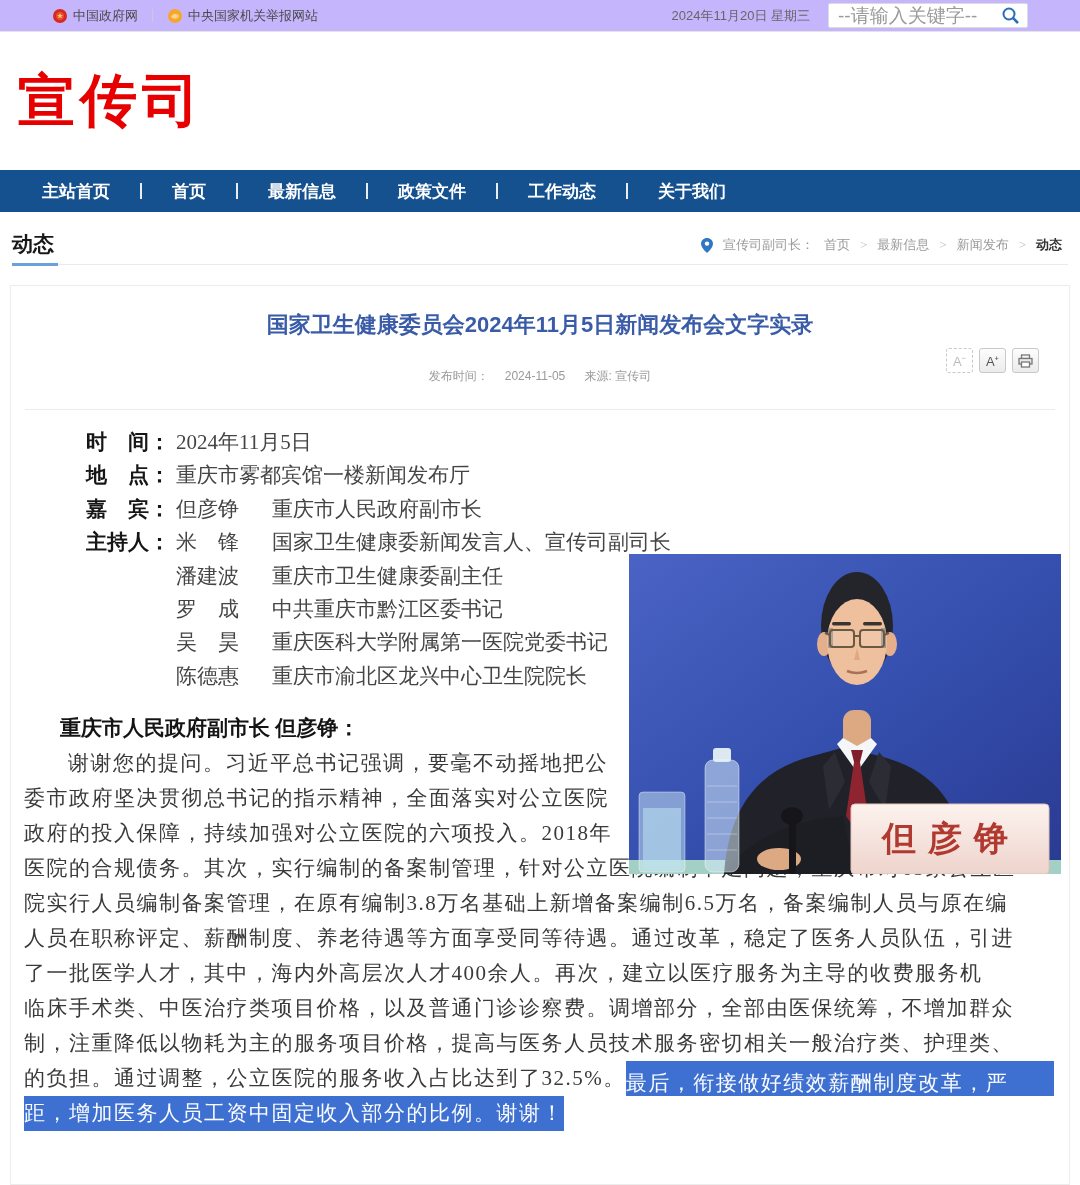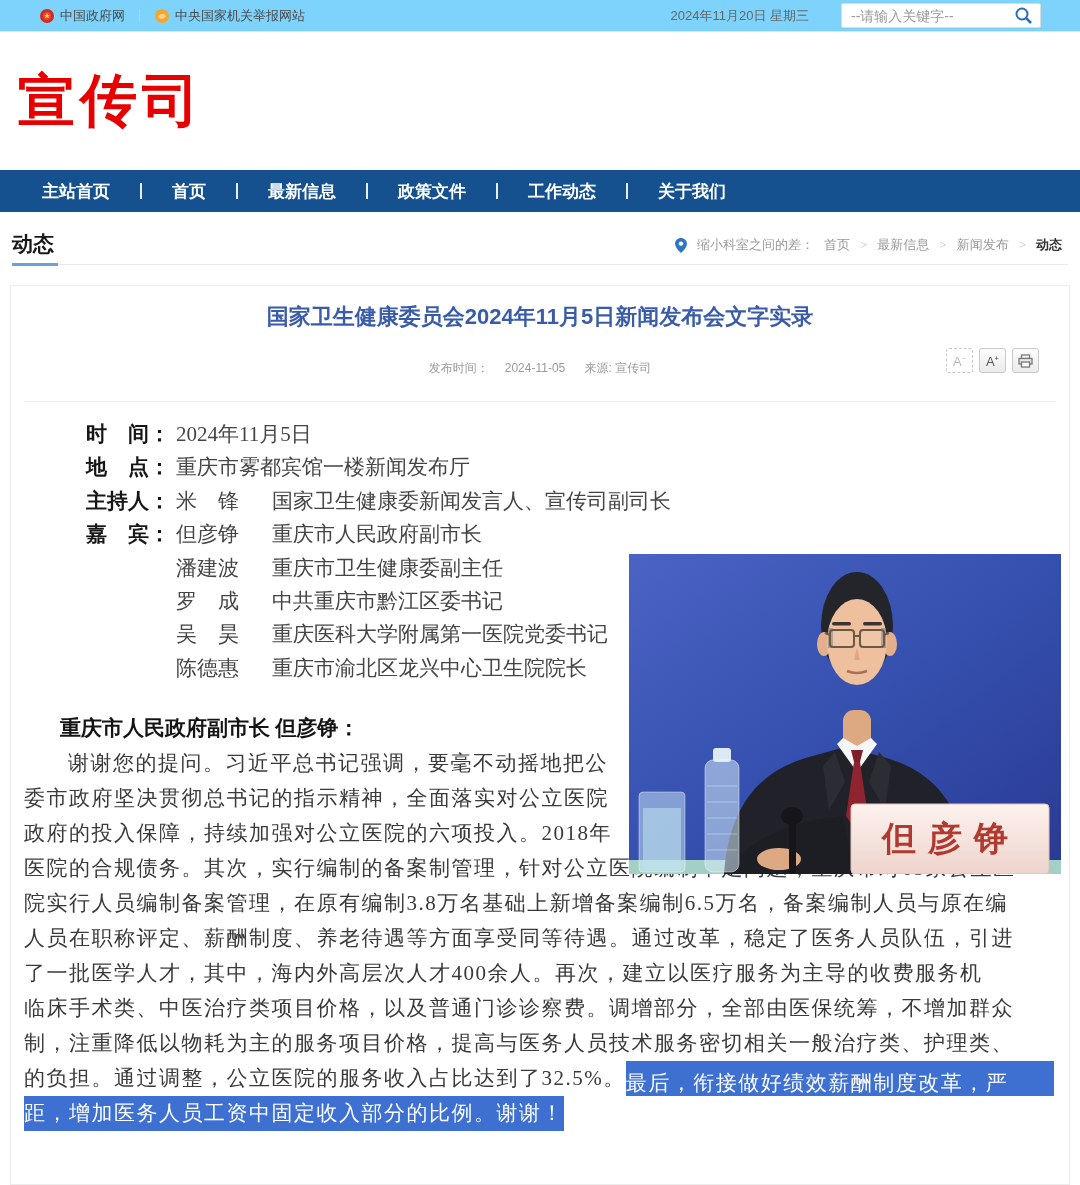--- a/index.html
+++ b/index.html
@@ -1,28 +1,28 @@
 <!DOCTYPE html>
 <html><head>
 <meta charset="utf-8">
 <style>
   html,body{margin:0;padding:0;}
   body{width:1080px;height:1185px;position:relative;background:#fff;overflow:hidden;
        font-family:"Liberation Sans",sans-serif;}
 
   
-  .topbar{height:32px;background:#7dd3fc;border-bottom:1px solid #e4e4e4;
-          display:flex;align-items:center;padding:0 39px;box-sizing:border-box;
+  .topbar{height:32px;background:#c4b5fd;border-bottom:1px solid #e4e4e4;
+          display:flex;align-items:center;padding:0 52px;box-sizing:border-box;
           font-size:13px;color:#4a4a4a;}
   .toplink{display:flex;align-items:center;gap:5px;cursor:pointer;}
   .topsep{width:1px;height:13px;background:#ccc;margin:0 14px;}
-  .topdate{margin-left:auto;color:#666;margin-right:32px;}
+  .topdate{margin-left:auto;color:#666;margin-right:18px;}
   .searchbox{width:200px;height:25px;background:#fff;border:1px solid #dcdcdc;border-radius:2px;
              display:flex;align-items:center;padding:0 7px;box-sizing:border-box;}
-  .searchbox input{flex:1;border:0;outline:0;font-size:14px;color:#666;background:transparent;
+  .searchbox input{flex:1;border:0;outline:0;font-size:19px;color:#666;background:transparent;
                    font-family:"Liberation Sans",sans-serif;min-width:0;}
   .searchbox input::placeholder{color:#9a9a9a;}
 
   
   .logo-section{height:138px;display:flex;align-items:center;padding:0 18px;text-align:center;}
   .logo{font-size:57px;font-weight:bold;color:#e60000;letter-spacing:5px;cursor:pointer;}
 
   
   .navbar{height:42px;background:#15508f;display:flex;align-items:center;padding-left:12px;}
   .navitem{color:#fff;font-size:17px;font-weight:bold;padding:0 30px;cursor:pointer;white-space:nowrap;}
@@ -36,21 +36,21 @@
   .crumbs{display:flex;align-items:center;gap:10px;font-family:"Liberation Serif",serif;
           font-size:13px;color:#999;padding-bottom:3px;padding-right:6px;}
   .crumb{cursor:pointer;}
   .crumb:not(.crumb-current)::after{content:">";margin-left:10px;color:#c0c0c0;}
   .crumb-current{color:#333;font-weight:bold;cursor:default;}
   .loc-label{color:#999;}
 
   
   .card{position:absolute;left:10px;right:10px;top:285px;bottom:0;border:1px solid #ececec;
         background:#fff;}
-  .article-title{margin-top:16px;text-align:center;font-size:22px;font-weight:bold;color:#3a5ca8;}
+  .article-title{margin-top:24px;text-align:center;font-size:22px;font-weight:bold;color:#3a5ca8;}
   .meta{margin-top:28px;text-align:center;font-size:12px;color:#9a9a9a;}
   .meta span{margin:0 8px;}
   .tools{position:absolute;top:62px;right:30px;display:flex;gap:6px;}
   .toolbtn{width:27px;height:25px;border:1px solid #c9c9c9;background:linear-gradient(#fdfdfd,#ebebeb);
            border-radius:3px;display:flex;align-items:center;justify-content:center;
            font-size:13px;color:#555;cursor:pointer;box-sizing:border-box;}
   .toolbtn.dashed{border-style:dashed;color:#bbb;background:#fff;}
   .divider{margin:24px 14px 0;border-top:1px solid #ececec;}
 
   
@@ -136,21 +136,21 @@
 <div class="crumb-row">
   <div class="section-title">动态</div>
   <div class="title-bar"></div>
   <div class="crumbs">
     <span class="icon">
       <svg width="12" height="15" viewBox="0 0 12 15">
           <path d="M6 0C2.7 0 0 2.6 0 5.8 0 10 6 15 6 15s6-5 6-9.2C12 2.6 9.3 0 6 0z" fill="#2f77c2"></path>
           <circle cx="6" cy="5.6" r="2.2" fill="#fff"></circle>
         </svg>
     </span>
-    <span class="loc-label">缩小科室之间的差：</span>
+    <span class="loc-label">宣传司副司长：</span>
     <span class="crumb">首页</span>
     <span class="crumb">最新信息</span>
     <span class="crumb">新闻发布</span>
     <span class="crumb crumb-current">动态</span>
   </div>
 </div>
 
 <div class="card">
 
   <div class="article-title">国家卫生健康委员会2024年11月5日新闻发布会文字实录</div>
@@ -172,22 +172,22 @@
           </svg>
       </span>
     </div>
   </div>
 
   <div class="divider"></div>
 
   <div class="info">
     <div class="info-row"><span class="ilabel">时　间：</span><span class="ititle">2024年11月5日</span></div>
     <div class="info-row"><span class="ilabel">地　点：</span><span class="ititle">重庆市雾都宾馆一楼新闻发布厅</span></div>
+    <div class="info-row"><span class="ilabel">嘉　宾：</span><span class="iname">但彦铮</span><span class="ititle">重庆市人民政府副市长</span></div>
     <div class="info-row"><span class="ilabel">主持人：</span><span class="iname">米　锋</span><span class="ititle">国家卫生健康委新闻发言人、宣传司副司长</span></div>
-    <div class="info-row"><span class="ilabel">嘉　宾：</span><span class="iname">但彦铮</span><span class="ititle">重庆市人民政府副市长</span></div>
     <div class="info-row"><span class="ilabel"></span><span class="iname">潘建波</span><span class="ititle">重庆市卫生健康委副主任</span></div>
     <div class="info-row"><span class="ilabel"></span><span class="iname">罗　成</span><span class="ititle">中共重庆市黔江区委书记</span></div>
     <div class="info-row"><span class="ilabel"></span><span class="iname">吴　昊</span><span class="ititle">重庆医科大学附属第一医院党委书记</span></div>
     <div class="info-row"><span class="ilabel"></span><span class="iname">陈德惠</span><span class="ititle">重庆市渝北区龙兴中心卫生院院长</span></div>
   </div>
 
   <div class="speech">
     <div class="speech-head">重庆市人民政府副市长 但彦铮：</div>
     <div class="para">
       <div class="pline first"><span>谢谢您的提问。习近平总书记强调，要毫不动摇地把公</span><span class="hl"></span></div>

